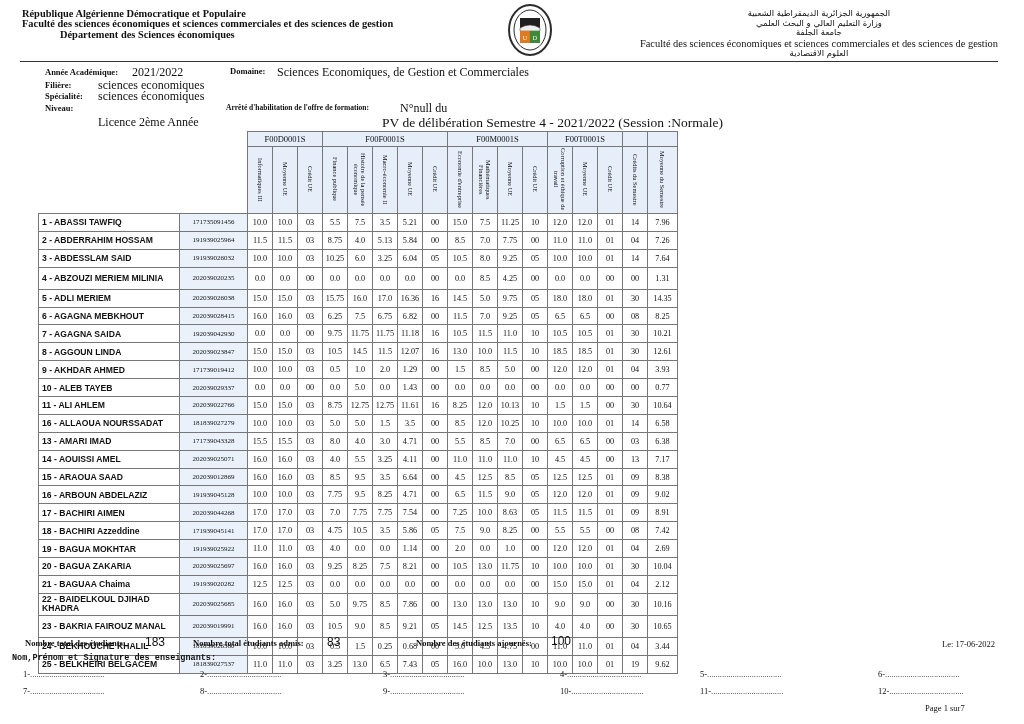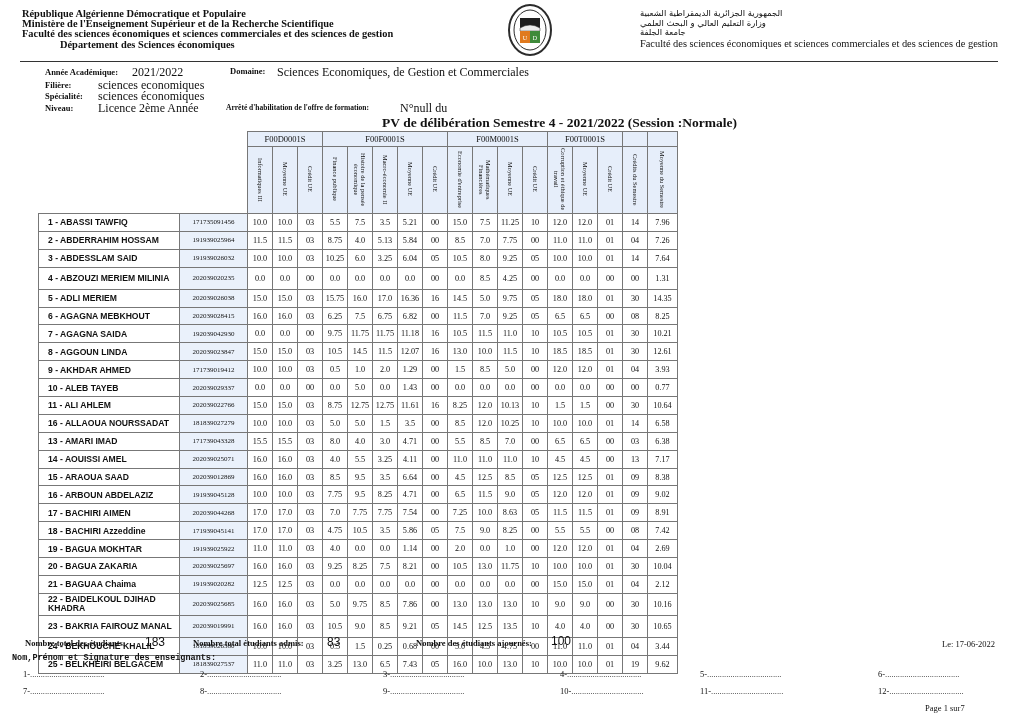--- a/index.html
+++ b/index.html
@@ -4,57 +4,56 @@
 <style>
   html, body { margin: 0; padding: 0; background: #ffffff; }
   body { width: 1024px; height: 724px; position: relative; overflow: hidden; font-family: "Liberation Serif", "DejaVu Serif", serif; color: #111; }
   .abs { position: absolute; }
 
   
   .hdr-left { left: 22px; top: 9px; font-size: 10.4px; line-height: 10px; font-weight: bold; }
   .hdr-left div { white-space: nowrap; }
   .hdr-left .dept { margin-top: 1px; margin-left: 38px; }
   .hdr-rule { left: 20px; top: 61px; width: 978px; height: 1px; background: #333; }
-  .hdr-right { right: 26px; top: 9px; font-size: 10px; line-height: 9.5px; text-align: left; }
+  .hdr-right { right: 26px; top: 9px; font-size: 10px; line-height: 9.5px; text-align: center; }
   .hdr-right .ar { direction: rtl; font-family: "DejaVu Sans", sans-serif; font-size: 8.5px; }
   .hdr-right .fr { font-size: 10.4px; line-height: 11px; }
 
   .logo { left: 508px; top: 4px; width: 44px; height: 52px; }
 
   
   .meta { font-size: 8.5px; font-weight: bold; }
   .meta-val { font-size: 12px; }
-  .title { left: 382px; top: 115px; font-size: 13.5px; font-weight: bold; white-space: nowrap; }
+  .title { left: 382px; top: 115px; font-size: 13.5px; font-weight: normal; white-space: nowrap; }
 
   
   table.grid { position: absolute; left: 38px; top: 131px; border-collapse: collapse; font-size: 8.2px; }
   table.grid td, table.grid th { border: 1px solid #777; padding: 0; text-align: center; vertical-align: middle; }
   table.grid th.group { background: #e6eefa; height: 14px; font-weight: normal; font-size: 8.5px; }
   table.grid th.blank { border: none; background: transparent; }
   table.grid th.sub { background: #e6eefa; height: 66px; font-weight: normal; font-size: 6.4px; }
   table.grid th.sub span { display: inline-block; writing-mode: vertical-rl; line-height: 7px; max-height: 64px; }
-  table.grid td.name { text-align: left; padding-left: 9px; font-weight: bold; font-size: 8.6px; font-family: "Liberation Sans", sans-serif; white-space: nowrap; }
+  table.grid td.name { text-align: left; padding-left: 3px; font-weight: bold; font-size: 8.6px; font-family: "Liberation Sans", sans-serif; white-space: nowrap; }
   table.grid td.name.wrap { white-space: normal; line-height: 9px; }
   table.grid td.mat { background: #eaf1fb; font-size: 7px; }
   table.grid tr.row td { height: 16.9px; }
   table.grid tr.row.tall td { height: 21px; }
 
   
   .ft { font-size: 8.5px; font-weight: bold; }
   .ft-num { font-family: "Liberation Sans", sans-serif; font-size: 12px; }
   .sig { font-size: 8.5px; white-space: nowrap; }
   .date { font-size: 8.5px; }
   .page { font-size: 8.5px; }
 </style>
 </head>
 <body>
 
 <div class="abs hdr-left">
   <div>République Algérienne Démocratique et Populaire</div>
-  <div>Ministère de l'Enseignement Supérieur et de la Recherche Scientifique</div>
   <div>Faculté des sciences économiques et sciences commerciales et des sciences de gestion</div>
   <div class="dept">Département des Sciences économiques</div>
 </div>
 <div class="abs hdr-rule"></div>
 
 <svg class="abs logo" viewBox="0 0 44 52">
   <ellipse cx="22" cy="26" rx="21" ry="25" fill="#fff" stroke="#2b2b2b" stroke-width="2"></ellipse>
   <ellipse cx="22" cy="26" rx="16" ry="20" fill="#fff" stroke="#2b2b2b" stroke-width="1"></ellipse>
   <rect x="12" y="14" width="20" height="10" fill="#1f1f1f"></rect>
   <path d="M12 24 Q22 18 32 24 L32 27 L12 27 Z" fill="#eee" stroke="#333" stroke-width="0.5"></path>
@@ -62,32 +61,33 @@
   <rect x="22" y="27" width="10" height="12" fill="#3f8a3a"></rect>
   <text x="17" y="36" font-size="6" text-anchor="middle" fill="#fff" font-family="Liberation Serif, serif">U</text>
   <text x="27" y="36" font-size="6" text-anchor="middle" fill="#fff" font-family="Liberation Serif, serif">D</text>
 </svg>
 
 <div class="abs hdr-right">
   <div class="ar">الجمهورية الجزائرية الديمقراطية الشعبية</div>
   <div class="ar">وزارة التعليم العالي و البحث العلمي</div>
   <div class="ar">جامعة الجلفة</div>
   <div class="fr">Faculté des sciences économiques et sciences commerciales et des sciences de gestion</div>
+  <div class="ar">العلوم الاقتصادية</div>
 </div>
 
 <div class="abs meta" style="left:45px;top:67px;">Année Académique:</div>
 <div class="abs meta-val" style="left:132px;top:65px;">2021/2022</div>
 <div class="abs meta" style="left:230px;top:66px;">Domaine:</div>
 <div class="abs meta-val" style="left:277px;top:65px;">Sciences Economiques, de Gestion et Commerciales</div>
 <div class="abs meta" style="left:45px;top:80px;">Filière:</div>
 <div class="abs meta-val" style="left:98px;top:78px;">sciences economiques</div>
 <div class="abs meta" style="left:45px;top:91px;">Spécialité:</div>
 <div class="abs meta-val" style="left:98px;top:89px;">sciences économiques</div>
 <div class="abs meta" style="left:45px;top:103px;">Niveau:</div>
-<div class="abs meta-val" style="left:98px;top:101px;">Licence 2ème Année</div>
+<div class="abs meta-val" style="left:98px;top:115px;">Licence 2ème Année</div>
 <div class="abs meta" style="left:226px;top:103px;font-size:7.5px;">Arrêté d'habilitation de l'offre de formation:</div>
 <div class="abs meta-val" style="left:400px;top:101px;">N°null  du</div>
 
 <div class="abs title">PV de délibération Semestre 4  -  2021/2022 (Session :Normale)</div>
 
 <table class="grid">
   <colgroup>
     <col style="width:141px">
       <col style="width:68px">
     <col style="width:25px">

